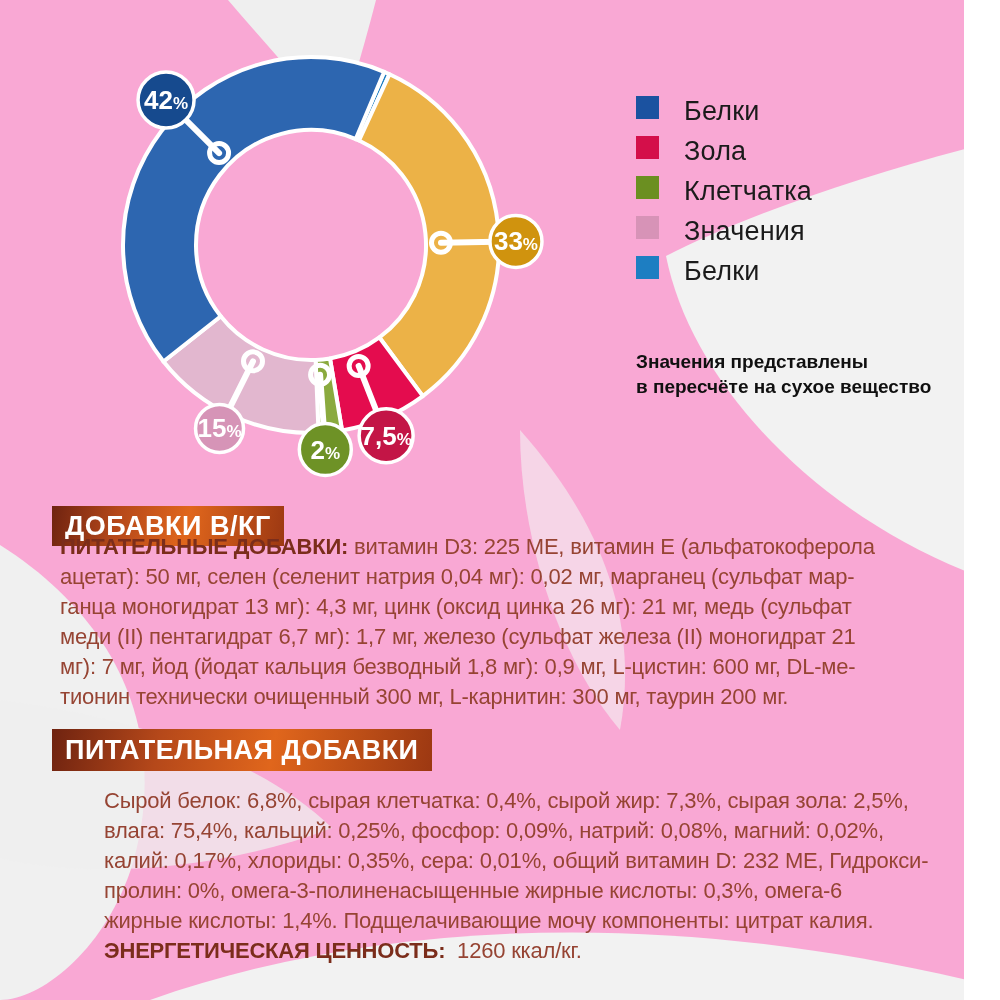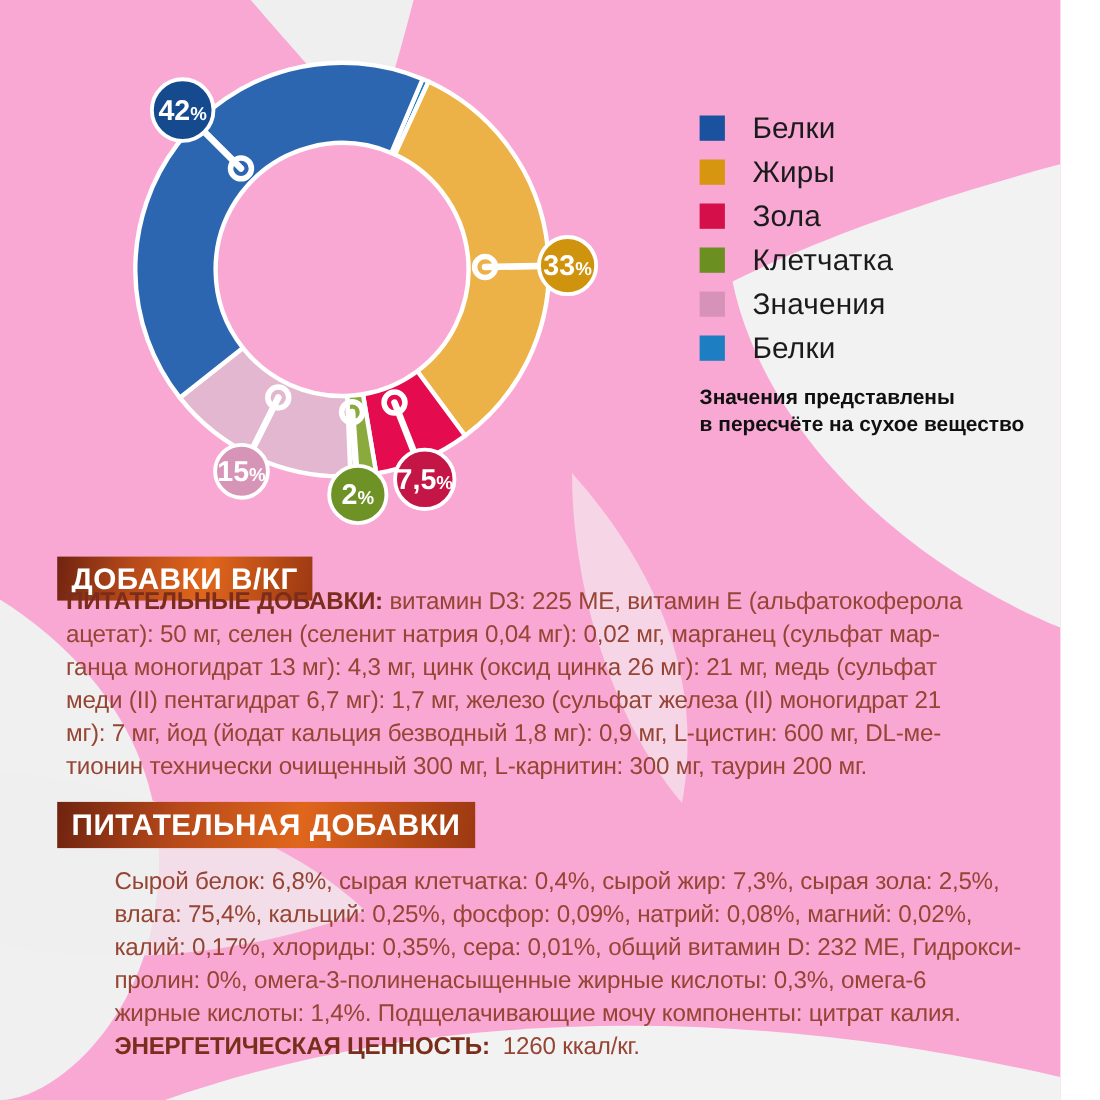--- a/index.html
+++ b/index.html
@@ -2,21 +2,21 @@
 <html><head>
 <meta charset="utf-8">
 <style>
   html,body{margin:0;padding:0;background:#fff;}
   .page{position:relative;width:964px;height:1000px;overflow:hidden;background:#f9a8d4;
         font-family:"Liberation Sans","DejaVu Sans",sans-serif;}
   .bg{position:absolute;left:0;top:0;z-index:0;}
   .chart-svg{position:absolute;left:40px;top:15px;z-index:2;}
   .chart-svg text{font-family:"Liberation Sans","DejaVu Sans",sans-serif;}
   .legend{position:absolute;left:636px;top:96px;z-index:2;}
-  .legend-row{display:flex;align-items:center;height:40px;}
+  .legend-row{display:flex;height:40px;}
   .legend-swatch{width:23px;height:23px;margin-right:25px;flex:0 0 auto;}
   .legend-label{font-size:27px;color:#1b1b1b;letter-spacing:0.2px;}
   .chart-note{position:absolute;left:636px;top:349px;z-index:2;width:330px;
               font-size:19px;line-height:25px;font-weight:bold;color:#101010;white-space:pre-line;}
   .banner{position:absolute;left:52px;z-index:2;color:#fff;font-weight:bold;font-size:27px;
           line-height:40px;padding:0 13px;letter-spacing:0.5px;
           background:linear-gradient(100deg,#6f2310 0%,#b5481a 28%,#e0661c 58%,#9c3812 100%);}
   .banner-additives{top:478px;height:40px;margin-top:28px;}
   .banner-nutrition{top:729px;height:42px;line-height:42px;}
   .para{position:absolute;left:60px;z-index:2;width:932px;font-size:22px;line-height:30px;
@@ -66,24 +66,20 @@
       <circle cx="179.5294483124892" cy="413.46154412841514" r="24" fill="#d694b7" stroke="#ffffff" stroke-width="3.5"></circle>
       <text x="179.5294483124892" y="422.46154412841514" text-anchor="middle" fill="#ffffff" font-weight="bold"><tspan font-size="26">15</tspan><tspan font-size="17">%</tspan></text>
     </svg>
 
   <div class="legend">
     <div class="legend-row">
       <span class="legend-swatch" style="background: rgb(27, 82, 160);"></span>
       <span class="legend-label">Белки</span>
     </div>
     <div class="legend-row">
-      <span class="legend-swatch" style="background: rgb(214, 150, 15);"></span>
-      <span class="legend-label">Жиры</span>
-    </div>
-    <div class="legend-row">
       <span class="legend-swatch" style="background: rgb(212, 15, 74);"></span>
       <span class="legend-label">Зола</span>
     </div>
     <div class="legend-row">
       <span class="legend-swatch" style="background: rgb(107, 143, 33);"></span>
       <span class="legend-label">Клетчатка</span>
     </div>
     <div class="legend-row">
       <span class="legend-swatch" style="background: rgb(215, 147, 183);"></span>
       <span class="legend-label">Значения</span>

